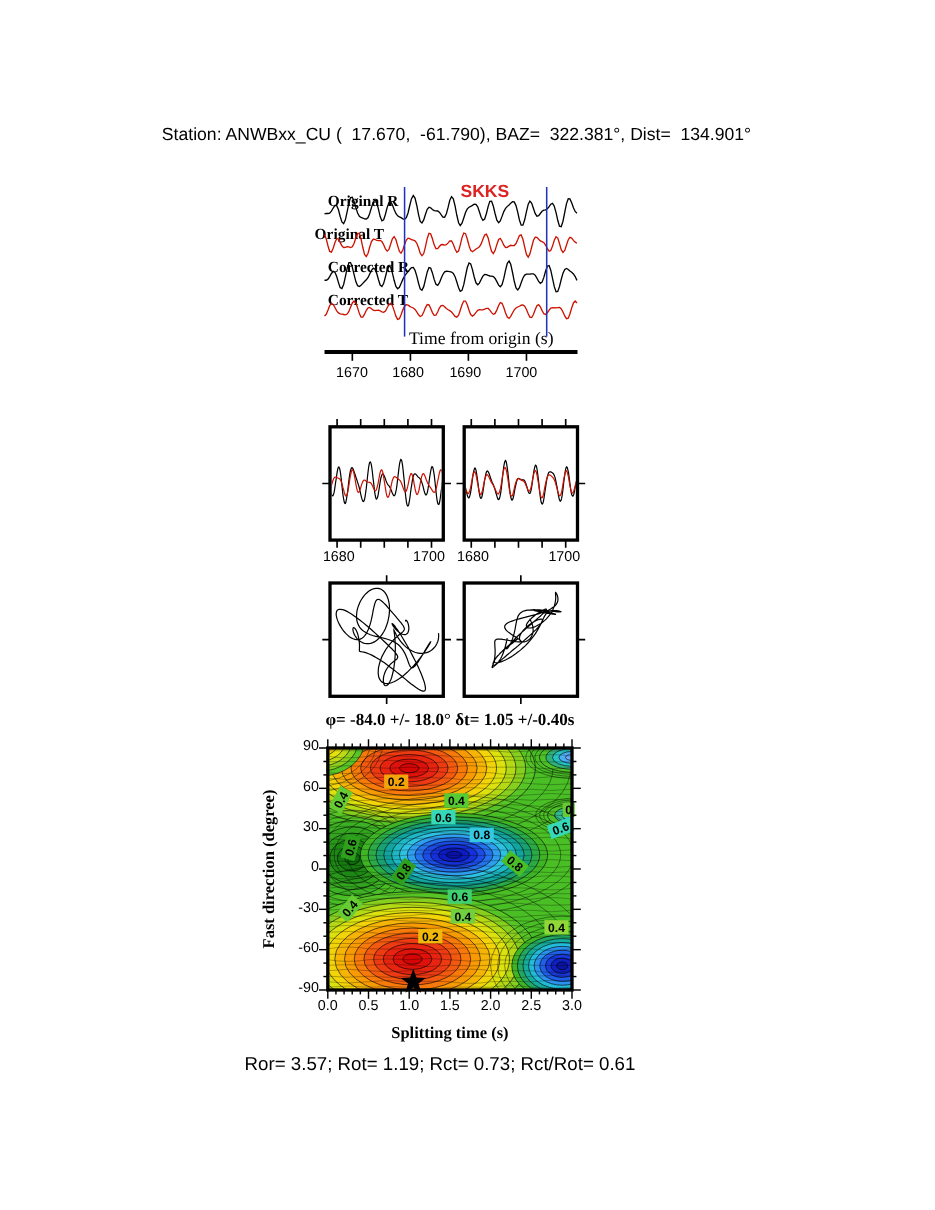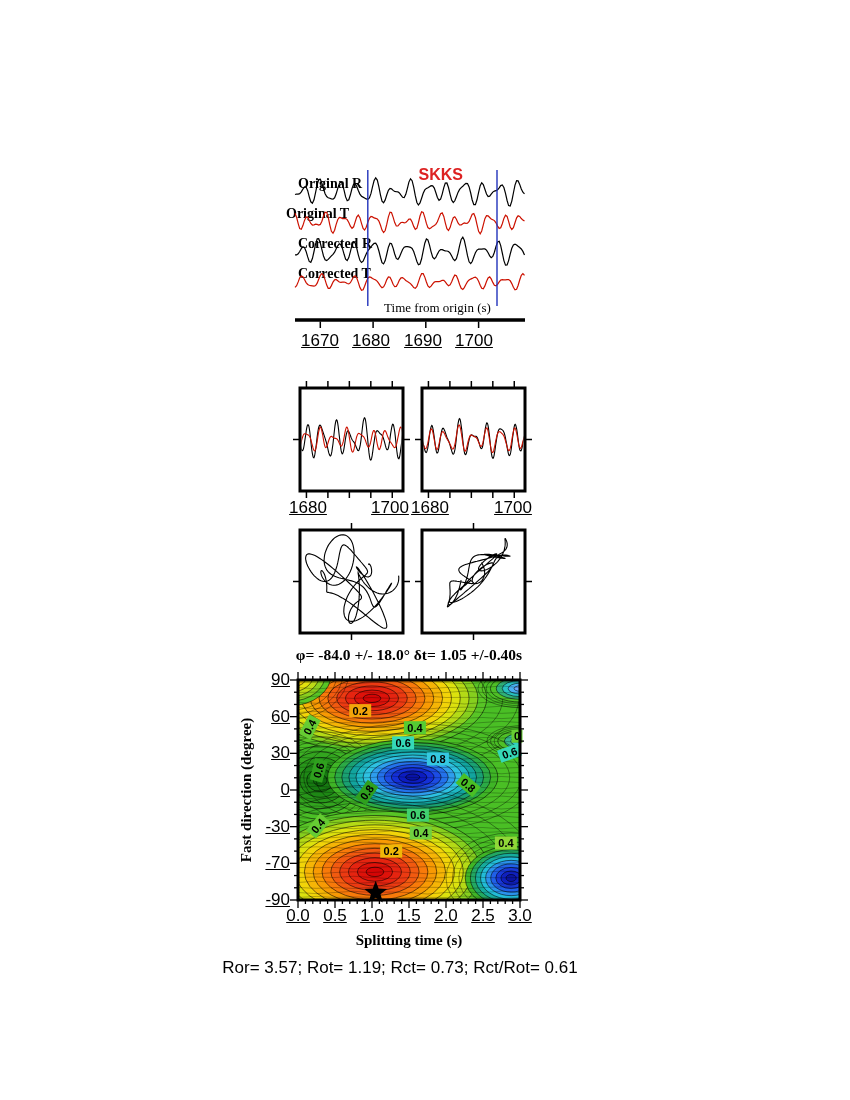--- a/index.html
+++ b/index.html
@@ -1,35 +1,36 @@
 <!DOCTYPE html>
 <html><head>
 <meta charset="utf-8">
 <style>
   html,body{margin:0;padding:0;background:#fff;}
   .page{position:relative;width:850px;height:1100px;background:#ffffff;overflow:hidden;
         font-family:"Liberation Sans",sans-serif;color:#000;}
   .abs{position:absolute;}
   .hdr{font-size:16px;white-space:pre;text-align:center;}
-  .tick17{font-size:17px;text-align:center;text-decoration:underline;}
+  .tick17{font-size:13px;text-align:center;}
   .trlbl{font-family:"Liberation Serif",serif;font-weight:bold;font-size:14px;}
   .phase{font-size:16px;font-weight:bold;color:#DD2222;text-align:right;}
-  .axlbl{font-family:"Liberation Serif",serif;font-size:13px;text-align:center;}
+  .axlbl{font-family:"Liberation Serif",serif;font-size:16px;text-align:center;}
   .ctitle{font-family:"Liberation Serif",serif;font-weight:bold;font-size:15.5px;text-align:center;white-space:pre;}
   .blbl{font-family:"Liberation Serif",serif;font-weight:bold;font-size:15px;text-align:center;}
   .ylbl{font-family:"Liberation Serif",serif;font-weight:bold;font-size:15px;white-space:nowrap;
         transform:translate(-50%,-50%) rotate(-90deg);}
   .footer{font-size:17px;text-align:center;white-space:pre;}
   svg{display:block;}
 </style>
 </head>
 <body>
 
 <div class="page">
 
+  <div class="abs hdr" style="top:114px;left:0;width:830px;">Station: ANWBxx_CU (  17.670,  -61.790), BAZ=  322.381°, Dist=  134.901°</div>
 
   <div class="abs phase" style="top:166px;left:403px;width:60px;">SKKS</div>
   <div class="abs trlbl" style="top:176px;left:298px;">Original R</div>
   <div class="abs trlbl" style="top:206px;left:286px;">Original T</div>
   <div class="abs trlbl" style="top:236px;left:298px;">Corrected R</div>
   <div class="abs trlbl" style="top:266px;left:298px;">Corrected T</div>
   <div class="abs axlbl" style="top:300px;left:355px;width:165px;">Time from origin (s)</div>
   <svg id="seisSvg" class="abs" style="left:280px;top:160px;" width="260" height="200">
       <g>
         <polyline points="15.0,34.5 16.6,34.0 18.2,34.1 19.7,33.7 21.3,31.9 22.9,29.1 24.5,26.8 26.1,27.0 27.7,30.7 29.2,36.6 30.8,41.8 32.4,43.3 34.0,39.8 35.6,32.4 37.2,24.6 38.7,19.6 40.3,19.3 41.9,23.2 43.5,28.8 45.1,33.7 46.7,36.6 48.2,37.7 49.8,38.2 51.4,38.9 53.0,39.1 54.6,37.8 56.1,34.1 57.7,28.6 59.3,23.7 60.9,21.8 62.5,24.3 64.1,30.4 65.6,36.9 67.2,40.7 68.8,39.8 70.4,34.8 72.0,28.5 73.6,24.1 75.1,23.5 76.7,26.2 78.3,30.5 79.9,34.1 81.5,36.2 83.1,37.1 84.6,37.9 86.2,38.9 87.8,39.4 89.4,37.9 91.0,33.4 92.5,26.8 94.1,20.6 95.7,17.8 97.3,20.1 98.9,26.8 100.5,35.1 102.0,41.2 103.6,42.7 105.2,39.9 106.8,34.8 108.4,30.3 110.0,28.4 111.5,28.9 113.1,30.4 114.7,31.5 116.3,31.7 117.9,31.8 119.4,32.9 121.0,35.2 122.6,37.3 124.2,37.5 125.8,34.3 127.4,28.3 128.9,22.1 130.5,18.8 132.1,20.7 133.7,27.2 135.3,35.7 136.9,42.5 138.4,45.0 140.0,42.9 141.6,38.2 143.2,33.2 144.8,29.9 146.4,28.4 147.9,27.7 149.5,26.7 151.1,25.7 152.7,25.8 154.3,28.1 155.8,32.5 157.4,37.5 159.0,40.3 160.6,39.1 162.2,34.1 163.8,27.6 165.3,23.1 166.9,23.0 168.5,27.5 170.1,34.3 171.7,40.2 173.3,42.5 174.8,40.8 176.4,36.7 178.0,32.4 179.6,29.4 181.2,27.6 182.8,26.3 184.3,24.7 185.9,23.3 187.5,23.6 189.1,26.9 190.7,33.0 192.2,40.0 193.8,44.7 195.4,44.7 197.0,39.8 198.6,32.3 200.2,25.6 201.7,22.8 203.3,24.6 204.9,29.3 206.5,34.0 208.1,36.5 209.7,36.1 211.2,34.1 212.8,32.1 214.4,31.1 216.0,30.7 217.6,29.8 219.2,27.8 220.7,25.6 222.3,24.9 223.9,27.5 225.5,33.3 227.1,40.5 228.6,45.6 230.2,46.0 231.8,41.1 233.4,33.0 235.0,25.1 236.6,20.7 238.1,20.8 239.7,24.4 241.3,28.9 242.9,32.2 244.5,33.8" fill="none" stroke="#000000" stroke-width="1.2"></polyline>
@@ -449,21 +450,21 @@
           <line x1="222" y1="220" x2="230" y2="220" stroke="#000" stroke-width="1.3"></line>
         </g>
         <rect x="0" y="0" width="222" height="220" fill="none" stroke="#000" stroke-width="3"></rect>
       </g>
     </svg>
   <span class="abs tick17" style="top:670px;left:238px;width:52px;text-align:right;">90</span>
   <span class="abs tick17" style="top:707px;left:238px;width:52px;text-align:right;">60</span>
   <span class="abs tick17" style="top:743px;left:238px;width:52px;text-align:right;">30</span>
   <span class="abs tick17" style="top:780px;left:238px;width:52px;text-align:right;">0</span>
   <span class="abs tick17" style="top:817px;left:238px;width:52px;text-align:right;">-30</span>
-  <span class="abs tick17" style="top:853px;left:238px;width:52px;text-align:right;">-70</span>
+  <span class="abs tick17" style="top:853px;left:238px;width:52px;text-align:right;">-60</span>
   <span class="abs tick17" style="top:890px;left:238px;width:52px;text-align:right;">-90</span>
   <span class="abs tick17" style="top:906px;left:273px;width:50px;">0.0</span>
   <span class="abs tick17" style="top:906px;left:310px;width:50px;">0.5</span>
   <span class="abs tick17" style="top:906px;left:347px;width:50px;text-align:center;">1.0</span>
   <span class="abs tick17" style="top:906px;left:384px;width:50px;">1.5</span>
   <span class="abs tick17" style="top:906px;left:421px;width:50px;">2.0</span>
   <span class="abs tick17" style="top:906px;left:458px;width:50px;">2.5</span>
   <span class="abs tick17" style="top:906px;left:495px;width:50px;">3.0</span>
   <div class="abs blbl" style="top:932px;left:250px;width:318px;">Splitting time (s)</div>
 

